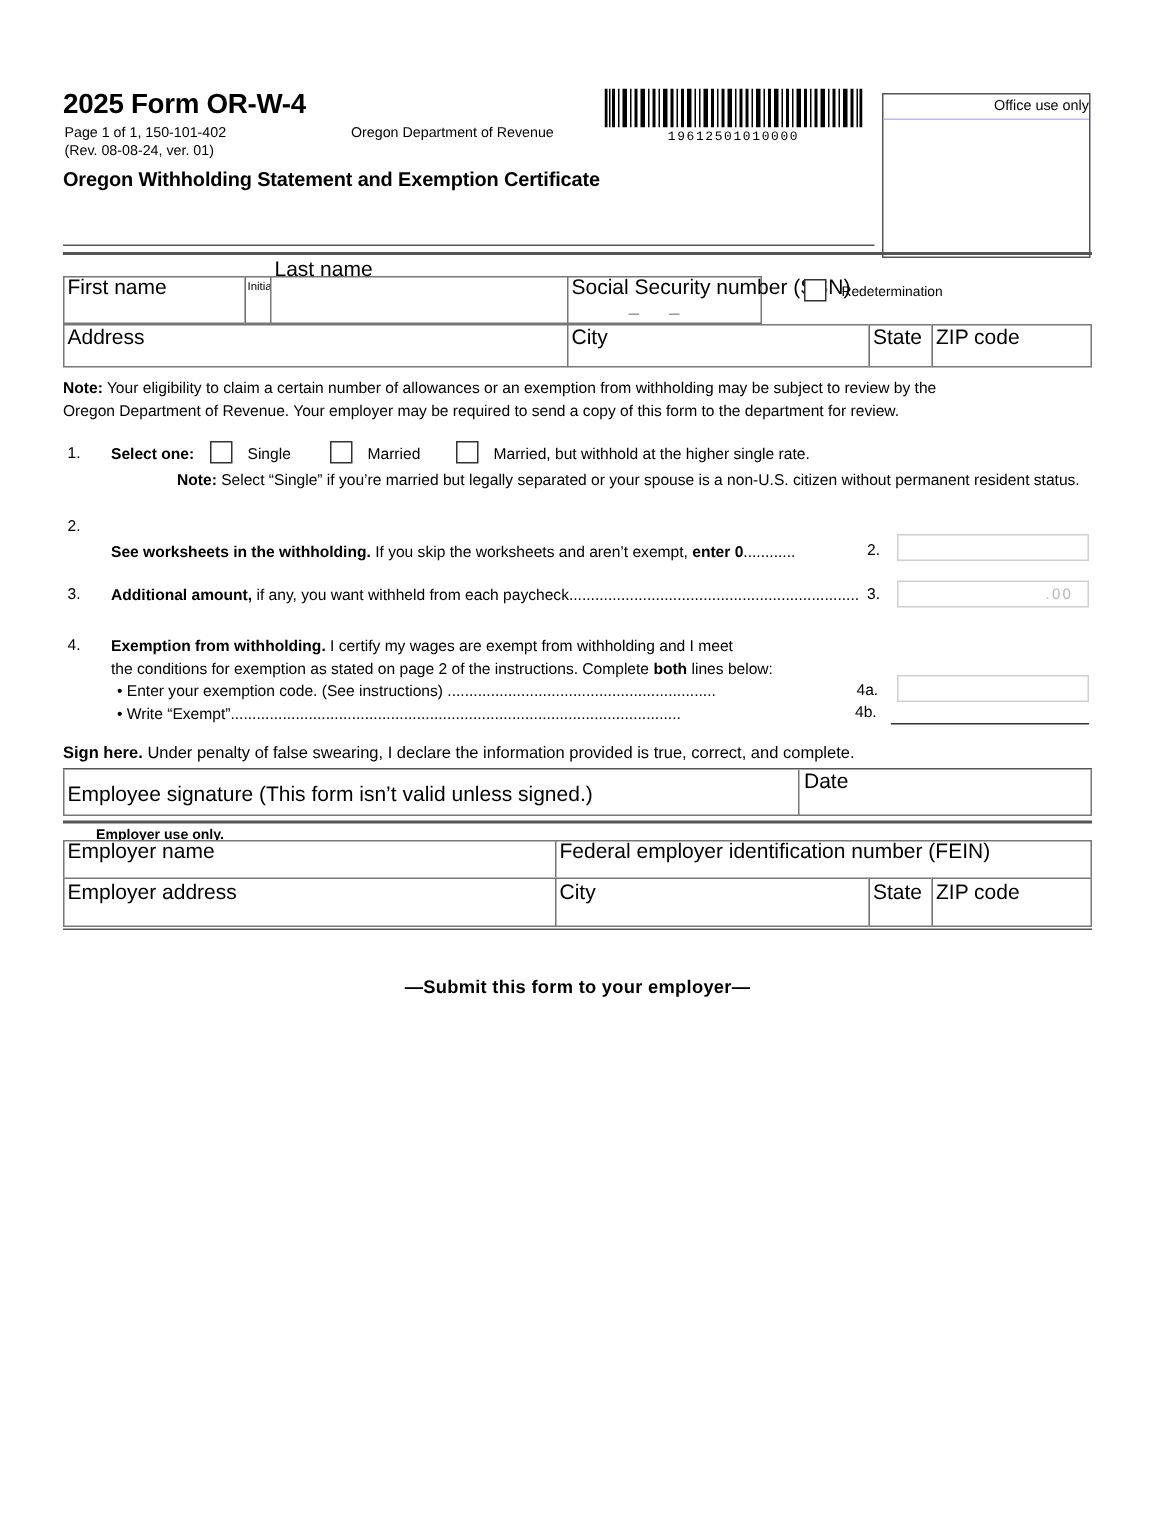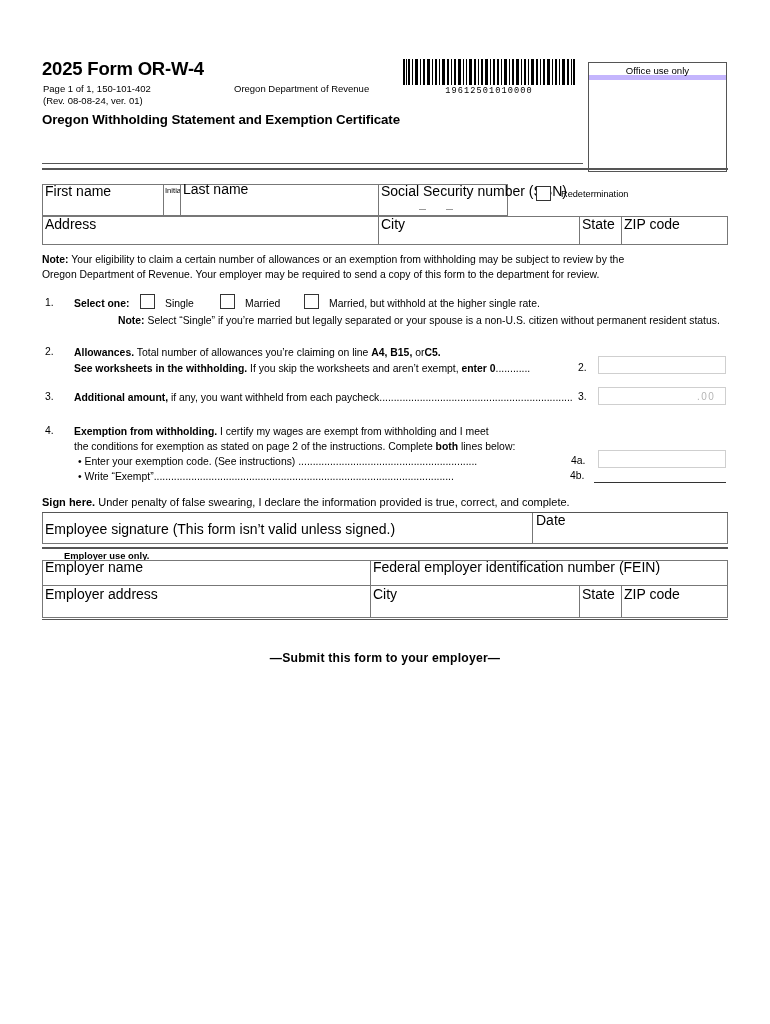--- a/index.html
+++ b/index.html
@@ -66,22 +66,22 @@
   
   .office-box {
     position: absolute; left: 588px; top: 62px;
     width: 139px; height: 110px;
     border: 1px solid #555;
     background: #fff;
   }
   .office-label {
     position: absolute; left: 0; top: 0;
     width: 137px; height: 17px;
-    border-bottom: 5px solid #c4b5fd;
-    text-align: center;
+    border-bottom: 1px solid #c4b5fd;
+    text-align: right;
     font-size: 9.6px;
     line-height: 16px;
   }
 
   
   .rule {
     position: absolute;
     background: #555;
   }
   .rule-thick { height: 2px; }
@@ -228,21 +228,21 @@
   <div class="rule rule-thin" style="left:42px; top:163px; width:541px;"></div>
   <div class="rule rule-thick" style="left:42px; top:168px; width:686px;"></div>
 
   <div class="box" style="left:42px; top:184px; width:122px; height:32px;"></div>
   <div class="flabel" style="left:45px; top:186px;">First name</div>
 
   <div class="box" style="left:163px; top:184px; width:18px; height:32px;"></div>
   <div class="flabel" style="left:165px; top:186px; font-size:7.6px;">Initial</div>
 
   <div class="box" style="left:180px; top:184px; width:199px; height:32px;"></div>
-  <div class="flabel" style="left:183px; top:184px;text-align:center;">Last name</div>
+  <div class="flabel" style="left:183px; top:174px;text-align:center;">Last name</div>
 
   <div class="box" style="left:378px; top:184px; width:130px; height:32px;"></div>
   <div class="flabel" style="left:381px; top:186px;">Social Security number (SSN)</div>
   <div class="ssn-dash" style="left:419px; top:209px;"></div>
   <div class="ssn-dash" style="left:446px; top:209px;"></div>
 
   <div class="cbox" style="left:536px; top:186px;"></div>
   <div class="flabel" style="left:561px; top:189px; font-size:9.2px;">Redetermination</div>
 
   <div class="box" style="left:42px; top:216px; width:337px; height:29px;"></div>
@@ -274,26 +274,20 @@
 
   <div class="cbox" style="left:304px; top:294px;"></div>
   <div class="txt" style="left:329px; top:297px;">Married, but withhold at the higher single rate.</div>
 
   <div class="txt" style="left:74px; top:314px;padding-left:44px;">
     <b>Note:</b>
     <span>Select “Single” if you’re married but legally separated or your spouse is a non-U.S. citizen without permanent resident status.</span>
   </div>
 
   <div class="num" style="left:45px; top:346px;">2.</div>
-  <div class="txt" style="left:74px; top:346px;">
-    <b>Allowances.</b>
-    <span>Total number of allowances you’re claiming on line</span>
-    <b>A4, B15,</b>
-    <span>or</span><b>C5.</b>
-  </div>
   <div class="txt" style="left:74px; top:362px;">
     <b>See worksheets in the withholding.</b>
     <span>If you skip the worksheets and aren’t exempt,</span>
     <b>enter 0</b><span>............</span>
   </div>
   <div class="num" style="left:578px; top:362px;">2.</div>
   <div class="entry" style="left:598px; top:356px; width:128px; height:18px;"></div>
 
   <div class="num" style="left:45px; top:391px;">3.</div>
   <div class="txt" style="left:74px; top:391px;">

